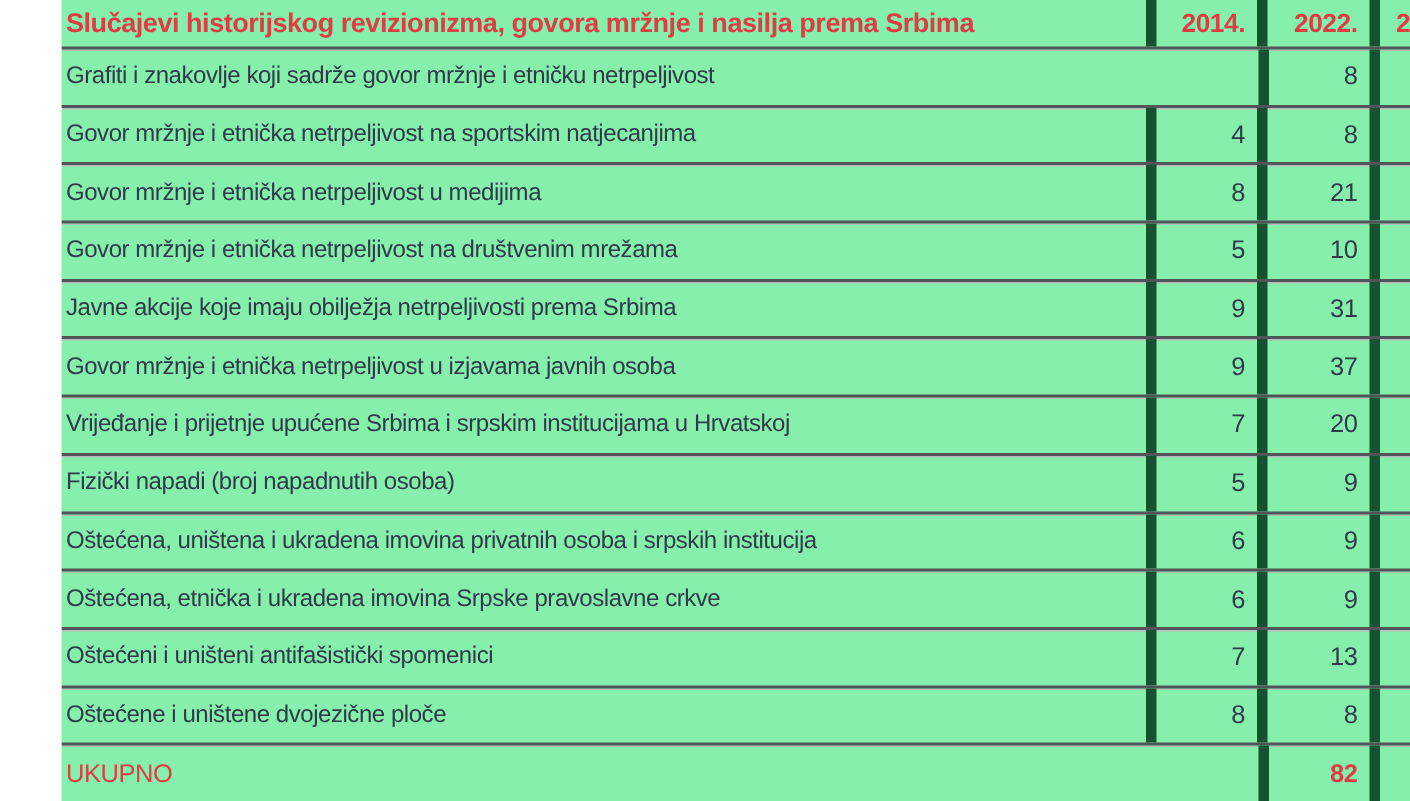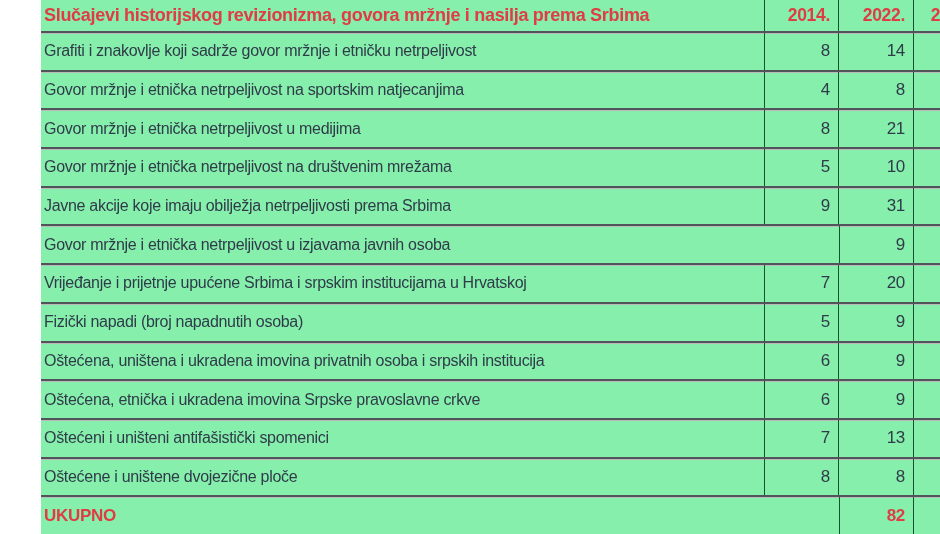--- a/index.html
+++ b/index.html
@@ -39,39 +39,39 @@
   .label-cell {
     flex: 1 1 auto;
     padding-left: 3px;
     font-size: 16px;
     justify-content: flex-start;
   }
   .num-cell {
     justify-content: flex-end;
     text-align: right;
     padding-right: 8px;
-    border-left: 1px solid #14532d;
+    border-left: 7px solid #14532d;
     font-size: 17px;
   }
   .col-y1 { flex: 0 0 74px; }
   .col-y2 { flex: 0 0 75px; }
   .col-y3 { flex: 0 0 68px; }
   .header-row .label-cell {
     font-size: 18px;
     font-weight: bold;
     color: #e03c45;
   }
   .header-row .num-cell {
     font-size: 17.5px;
     font-weight: bold;
     color: #e03c45;
   }
   .total-row .label-cell {
     font-size: 17px;
-    font-weight: bold;
+    font-weight: normal;
     color: #e03c45;
   }
   .total-row .num-cell {
     font-weight: bold;
     color: #e03c45;
   }
 </style>
 </head>
 <body>
 
@@ -80,21 +80,20 @@
   <div class="row header-row">
     <div class="cell label-cell">Slučajevi historijskog revizionizma, govora mržnje i nasilja prema Srbima</div>
     <div class="cell num-cell col-y1">2014.</div>
     <div class="cell num-cell col-y2">2022.</div>
     <div class="cell num-cell col-y3">2016.</div>
   </div>
 
   <div class="row">
     <div class="cell label-cell">Grafiti i znakovlje koji sadrže govor mržnje i etničku netrpeljivost</div>
     <div class="cell num-cell col-y1">8</div>
-    <div class="cell num-cell col-y2">14</div>
     <div class="cell num-cell col-y3">26</div>
   </div>
 
   <div class="row">
     <div class="cell label-cell">Govor mržnje i etnička netrpeljivost na sportskim natjecanjima</div>
     <div class="cell num-cell col-y1">4</div>
     <div class="cell num-cell col-y2">8</div>
     <div class="cell num-cell col-y3">20</div>
   </div>
 
@@ -115,20 +114,21 @@
   <div class="row">
     <div class="cell label-cell">Javne akcije koje imaju obilježja netrpeljivosti prema Srbima</div>
     <div class="cell num-cell col-y1">9</div>
     <div class="cell num-cell col-y2">31</div>
     <div class="cell num-cell col-y3">53</div>
   </div>
 
   <div class="row">
     <div class="cell label-cell">Govor mržnje i etnička netrpeljivost u izjavama javnih osoba</div>
     <div class="cell num-cell col-y1">9</div>
+    <div class="cell num-cell col-y2">37</div>
     <div class="cell num-cell col-y3">42</div>
   </div>
 
   <div class="row">
     <div class="cell label-cell">Vrijeđanje i prijetnje upućene Srbima i srpskim institucijama u Hrvatskoj</div>
     <div class="cell num-cell col-y1">7</div>
     <div class="cell num-cell col-y2">20</div>
     <div class="cell num-cell col-y3">62</div>
   </div>
 

